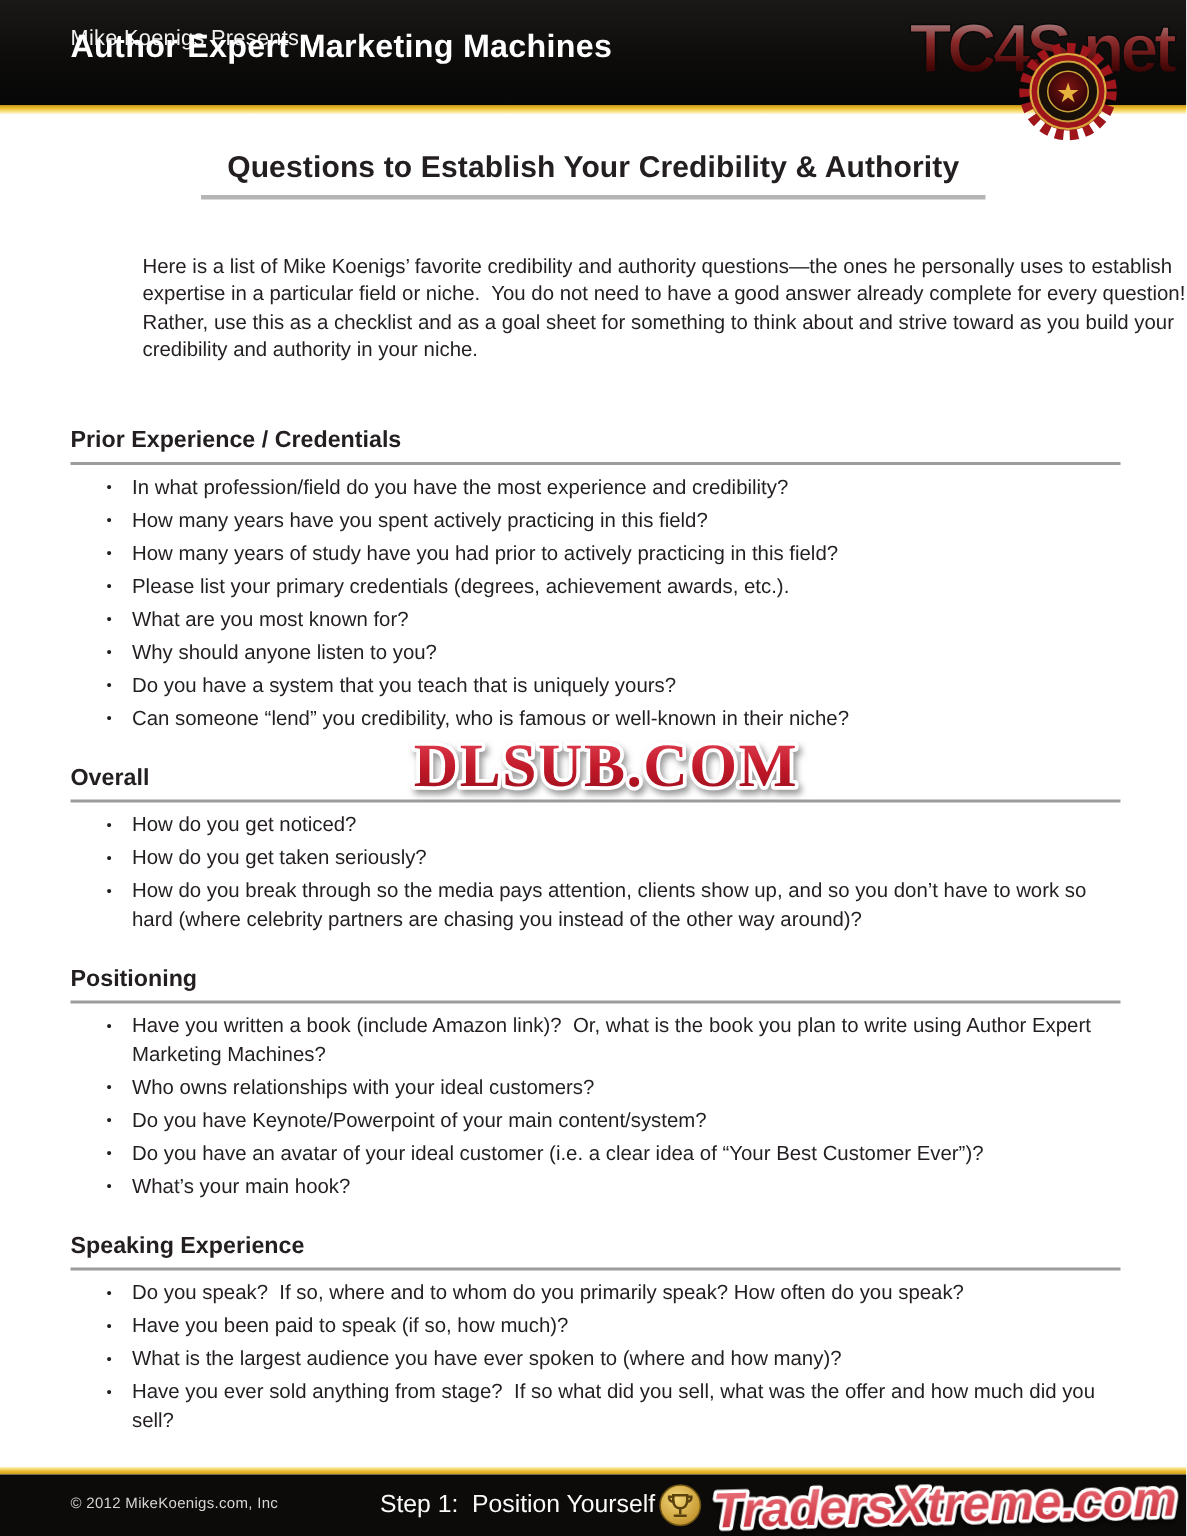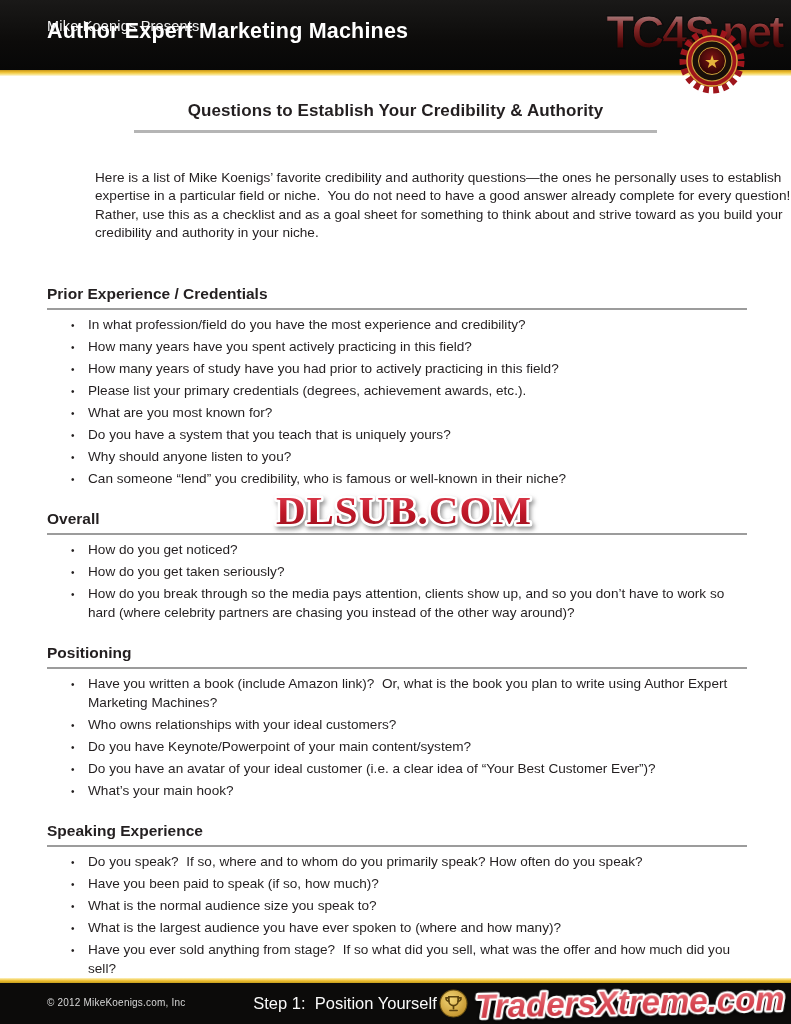--- a/index.html
+++ b/index.html
@@ -11,21 +11,21 @@
               background:linear-gradient(180deg,#1a1918 0%,#0c0b0a 60%,#070707 100%);}
   .presents{position:absolute;left:47px;top:18px;font-size:14.5px;color:#f1f1f1;letter-spacing:.2px;}
   .brand{position:absolute;left:47px;top:19px;font-size:21.5px;font-weight:bold;color:#ffffff;letter-spacing:.2px;}
   .gold-line{position:absolute;left:0;top:70px;width:791px;height:6px;
              background:linear-gradient(180deg,#c3931c 0%,#edbd2e 35%,#f7df7a 70%,#fdf8e6 100%);}
   .tc4s{position:absolute;right:-6px;top:2px;z-index:3;}
   .badge{position:absolute;left:678px;top:26px;z-index:5;}
 
   
   .doc-title{position:absolute;left:0;top:101px;width:791px;text-align:center;
-             font-size:17px;font-weight:bold;color:#231f20;letter-spacing:.1px;}
+             font-size:20px;font-weight:bold;color:#231f20;letter-spacing:.1px;}
   .title-rule{position:absolute;left:134px;top:130px;width:523px;height:3px;background:#b5b5b5;}
 
   
   .intro{position:absolute;left:47px;top:155px;width:704px;font-size:13.6px;line-height:18.6px;
          white-space:pre-wrap;color:#231f20;margin-left:48px;}
 
   
   .sections{position:absolute;left:47px;top:252px;width:700px;margin-top:33px;}
   .qsection{margin:0 0 0 0;}
   .qsection + .qsection{margin-top:22px;}
@@ -99,22 +99,22 @@
 
   <div class="sections">
       <section class="qsection">
         <h2>Prior Experience / Credentials</h2>
         <ul>
           <li>In what profession/field do you have the most experience and credibility?</li>
           <li>How many years have you spent actively practicing in this field?</li>
           <li>How many years of study have you had prior to actively practicing in this field?</li>
           <li>Please list your primary credentials (degrees, achievement awards, etc.).</li>
           <li>What are you most known for?</li>
+          <li>Why should anyone listen to you?</li>
           <li>Do you have a system that you teach that is uniquely yours?</li>
-          <li>Why should anyone listen to you?</li>
           <li>Can someone “lend” you credibility, who is famous or well-known in their niche?</li>
         </ul>
       </section>
       <section class="qsection">
         <h2>Overall</h2>
         <ul>
           <li>How do you get noticed?</li>
           <li>How do you get taken seriously?</li>
           <li>How do you break through so the media pays attention, clients show up, and so you don’t have to work so hard (where celebrity partners are chasing you instead of the other way around)?</li>
         </ul>
@@ -127,21 +127,20 @@
           <li>Do you have Keynote/Powerpoint of your main content/system?</li>
           <li>Do you have an avatar of your ideal customer (i.e. a clear idea of “Your Best Customer Ever”)?</li>
           <li>What’s your main hook?</li>
         </ul>
       </section>
       <section class="qsection">
         <h2>Speaking Experience</h2>
         <ul>
           <li>Do you speak?  If so, where and to whom do you primarily speak? How often do you speak?</li>
           <li>Have you been paid to speak (if so, how much)?</li>
-          <li>What is the normal audience size you speak to?</li>
           <li>What is the largest audience you have ever spoken to (where and how many)?</li>
           <li>Have you ever sold anything from stage?  If so what did you sell, what was the offer and how much did you sell?</li>
         </ul>
       </section>
     </div>
 
   <svg class="wm-center" width="304" height="56">
     <defs>
       <linearGradient id="dlg" x1="0" y1="0" x2="0" y2="1">
         <stop offset="0%" stop-color="#e8485a"></stop>

